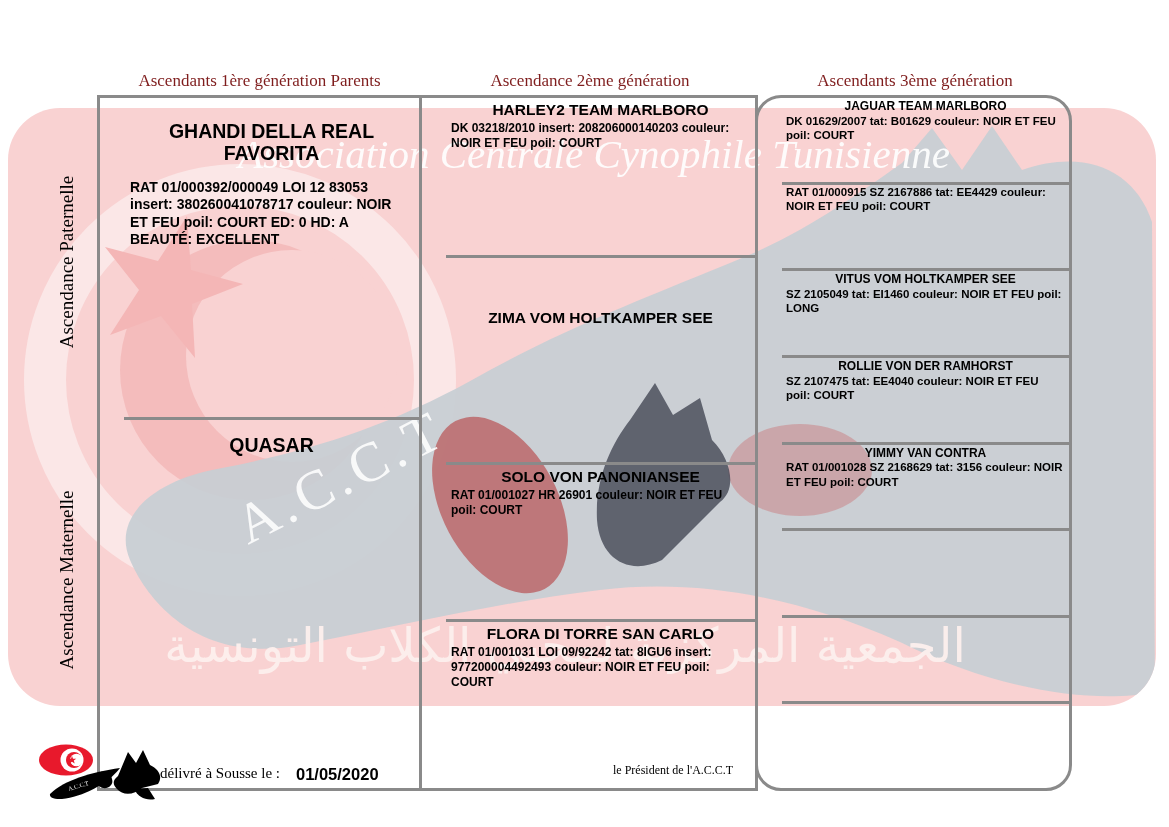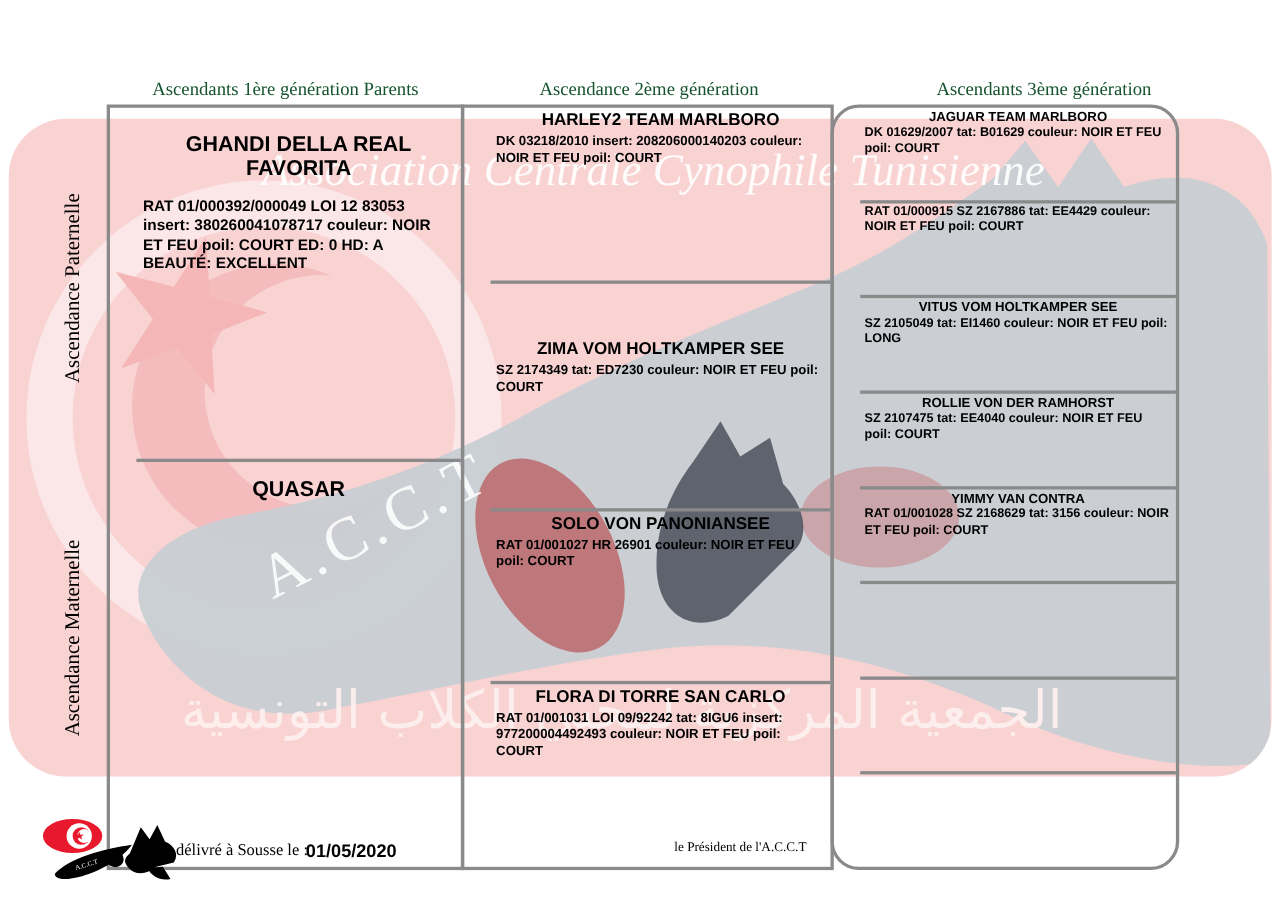--- a/index.html
+++ b/index.html
@@ -2,21 +2,21 @@
 <html><head>
 <meta charset="utf-8">
 <style>
   html,body{margin:0;padding:0;background:#ffffff;}
   #page{position:relative;width:1169px;height:827px;background:#ffffff;overflow:hidden;
         font-family:"Liberation Sans",sans-serif;color:#000;}
   
   #watermark{position:absolute;left:0;top:0;z-index:0;}
   
   .gen-header{position:absolute;top:71px;height:22px;font-family:"Liberation Serif",serif;
-              font-size:17px;text-align:center;color:#14532d;z-index:2;}
+              font-size:17px;text-align:center;color:#7f1d1d;z-index:2;}
   
   .side-label{position:absolute;width:320px;height:24px;text-align:center;
               font-family:"Liberation Serif",serif;font-size:19px;color:#000;
               transform:rotate(-90deg);z-index:2;}
   
   .ped-col{position:absolute;top:95px;height:696px;border:3px solid #8a8a8a;
            box-sizing:border-box;display:flex;flex-direction:column;z-index:1;padding-left:24px;}
   #col-gen1{left:97px;width:325px;}
   #col-gen2{left:419px;width:339px;}
   #col-gen3{left:755px;width:317px;border-radius:26px;}
@@ -38,21 +38,21 @@
   .g2-r3{height:157px;}
   .g2-r4{flex:1;}
   
   #col-gen3 .cell{flex:1;}
   #col-gen3 .cell-name{font-size:12px;padding-top:2px;}
   #col-gen3 .cell-details{font-size:11.5px;padding:0 4px;margin-top:0;}
   
   #footer-logo{position:absolute;left:36px;top:744px;z-index:2;}
   #issued-label{position:absolute;left:160px;top:765px;font-family:"Liberation Serif",serif;
                 font-size:15px;z-index:2;}
-  #issued-date{position:absolute;left:278px;top:765px;font-weight:bold;font-size:16.5px;z-index:2;}
+  #issued-date{position:absolute;left:296px;top:765px;font-weight:bold;font-size:16.5px;z-index:2;}
   #president-label{position:absolute;left:613px;top:763px;font-family:"Liberation Serif",serif;
                    font-size:12px;z-index:2;}
 </style>
 </head>
 <body>
 
 <div id="page">
 
   <svg id="watermark" width="1169" height="827" viewBox="0 0 1169 827">
     <defs>
@@ -84,21 +84,21 @@
                C 630,576 600,560 597,520 C 595,480 610,446 630,420 Z" fill="#474b58" opacity="0.82"></path>
 
       <text x="594" y="168" text-anchor="middle" font-family="Liberation Serif, serif" font-style="italic" font-size="41" fill="#ffffff" opacity="0.92">Association Centrale Cynophile Tunisienne</text>
       <text transform="translate(248,545) rotate(-27)" font-family="Liberation Serif, serif" font-size="56" letter-spacing="5" fill="#ffffff" opacity="0.88">A.C.C.T</text>
       <text x="565" y="662" text-anchor="middle" font-family="DejaVu Sans, sans-serif" font-size="48" fill="#fdf0ee" opacity="0.95">الجمعية المركزية لمحبي الكلاب التونسية</text>
     </g>
   </svg>
 
   <div class="gen-header" style="left:97px;width:325px;">Ascendants 1ère génération  Parents</div>
   <div class="gen-header" style="left:422px;width:336px;">Ascendance 2ème génération</div>
-  <div class="gen-header" style="left:792px;width:314px;">Ascendants 3ème génération</div>
+  <div class="gen-header" style="left:758px;width:314px;">Ascendants 3ème génération</div>
 
   <div class="side-label" style="left:-92px;top:250px;">Ascendance Paternelle</div>
   <div class="side-label" style="left:-92px;top:568px;">Ascendance Maternelle</div>
 
   <div id="col-gen1" class="ped-col">
     <div class="cell bordered g1-r1">
       <div class="cell-name">GHANDI DELLA REAL FAVORITA</div>
       <div class="cell-details">RAT 01/000392/000049 LOI 12 83053 insert: 380260041078717 couleur: NOIR ET FEU poil: COURT ED: 0 HD: A BEAUTÉ: EXCELLENT</div>
     </div>
     <div class="cell g1-r2">
@@ -106,21 +106,20 @@
     </div>
   </div>
 
   <div id="col-gen2" class="ped-col">
     <div class="cell bordered g2-r1">
       <div class="cell-name">HARLEY2 TEAM MARLBORO</div>
       <div class="cell-details">DK 03218/2010 insert: 208206000140203 couleur: NOIR ET FEU poil: COURT</div>
     </div>
     <div class="cell bordered g2-r2">
       <div class="cell-name">ZIMA VOM HOLTKAMPER SEE</div>
-      <div class="cell-details">SZ 2174349 tat: ED7230 couleur: NOIR ET FEU poil: COURT</div>
     </div>
     <div class="cell bordered g2-r3">
       <div class="cell-name">SOLO VON PANONIANSEE</div>
       <div class="cell-details">RAT 01/001027 HR 26901 couleur: NOIR ET FEU poil: COURT</div>
     </div>
     <div class="cell g2-r4">
       <div class="cell-name">FLORA DI TORRE SAN CARLO</div>
       <div class="cell-details">RAT 01/001031 LOI 09/92242 tat: 8IGU6 insert: 977200004492493 couleur: NOIR ET FEU poil: COURT</div>
     </div>
   </div>

